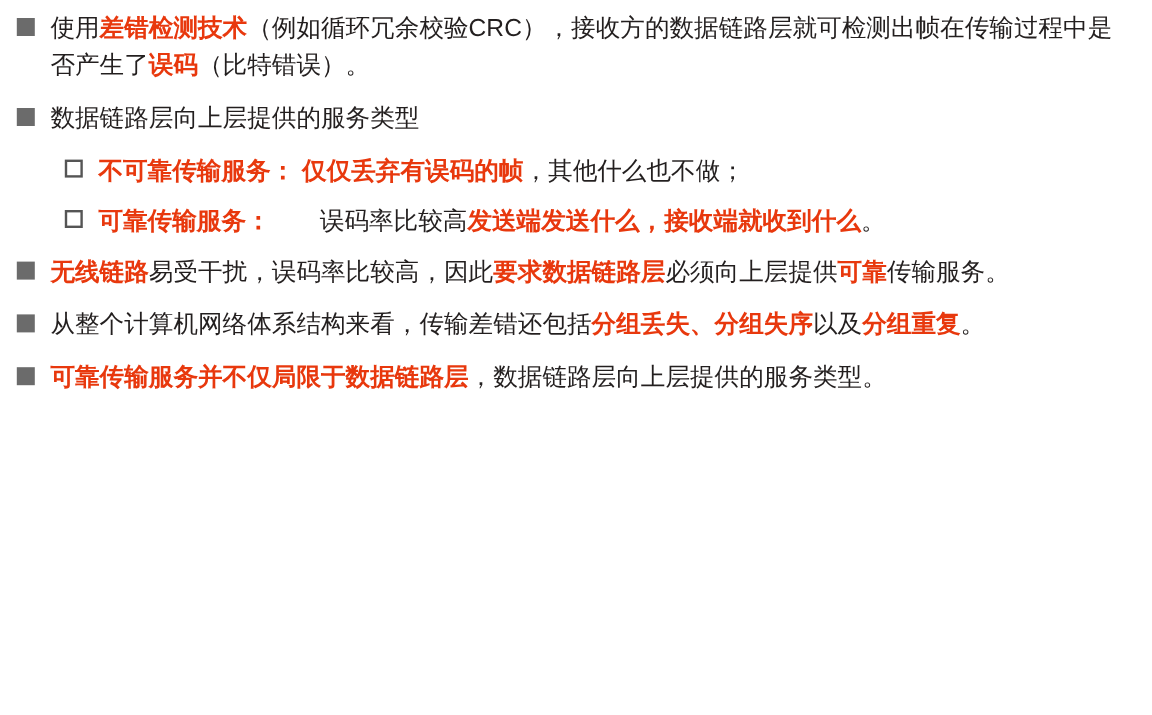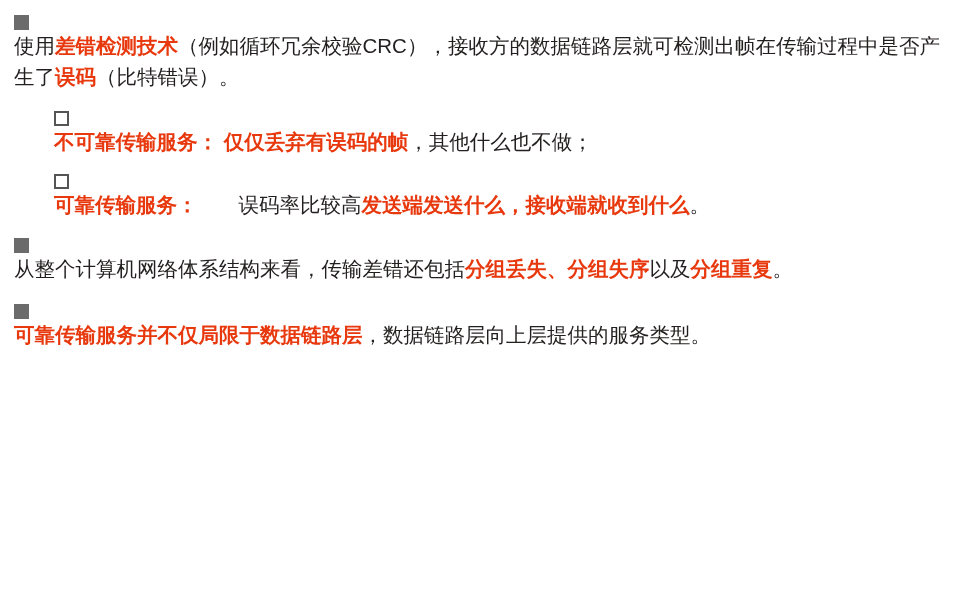--- a/index.html
+++ b/index.html
@@ -18,21 +18,20 @@
     position: relative;
     width: 960px;
     height: 596px;
     box-sizing: border-box;
     padding: 8px 14px 0 14px;
   }
   .bullet-row {
     display: flex;
     align-items: flex-start;
     margin-bottom: 13px;
-    flex-direction: column;
   }
   .bullet-row.lvl2 {
     margin-left: 40px;
     margin-bottom: 11px;
   }
   .marker {
     flex: 0 0 auto;
     width: 15px;
     height: 15px;
     background: #6b6b6b;
@@ -51,43 +50,50 @@
   }
   .text {
     font-size: 20.5px;
     line-height: 31px;
     letter-spacing: 0px;
     color: #231f1f;
     flex: 1 1 auto;
   }
   .text.lvl2 {
     font-size: 20.5px;
-    text-align: right;
   }
   .red {
     color: #e8380d;
     font-weight: bold;
   }
 </style>
 </head>
 <body>
 
 <div class="slide">
   <div id="bullet-list">
       <div class="bullet-row">
         <span class="marker"></span>
         <div class="text"><span>使用</span><span class="red">差错检测技术</span><span>（例如循环冗余校验CRC），接收方的数据链路层就可检测出帧在传输过程中是否产生了</span><span class="red">误码</span><span>（比特错误）。</span></div>
       </div>
+      <div class="bullet-row">
+        <span class="marker"></span>
+        <div class="text"><span>数据链路层向上层提供的服务类型</span></div>
+      </div>
       <div class="bullet-row lvl2">
         <span class="marker-hollow"></span>
         <div class="text lvl2"><span class="red">不可靠传输服务：</span><span> </span><span class="red">仅仅丢弃有误码的帧</span><span>，其他什么也不做；</span></div>
       </div>
       <div class="bullet-row lvl2">
         <span class="marker-hollow"></span>
         <div class="text lvl2"><span class="red">可靠传输服务：</span><span>　　误码率比较高</span><span class="red">发送端发送什么，接收端就收到什么</span><span>。</span></div>
+      </div>
+      <div class="bullet-row">
+        <span class="marker"></span>
+        <div class="text"><span class="red">无线链路</span><span>易受干扰，误码率比较高，因此</span><span class="red">要求数据链路层</span><span>必须向上层提供</span><span class="red">可靠</span><span>传输服务。</span></div>
       </div>
       <div class="bullet-row">
         <span class="marker"></span>
         <div class="text"><span>从整个计算机网络体系结构来看，传输差错还包括</span><span class="red">分组丢失、分组失序</span><span>以及</span><span class="red">分组重复</span><span>。</span></div>
       </div>
       <div class="bullet-row">
         <span class="marker"></span>
         <div class="text"><span class="red">可靠传输服务并不仅局限于数据链路层</span><span>，数据链路层向上层提供的服务类型。</span></div>
       </div>
     </div>

